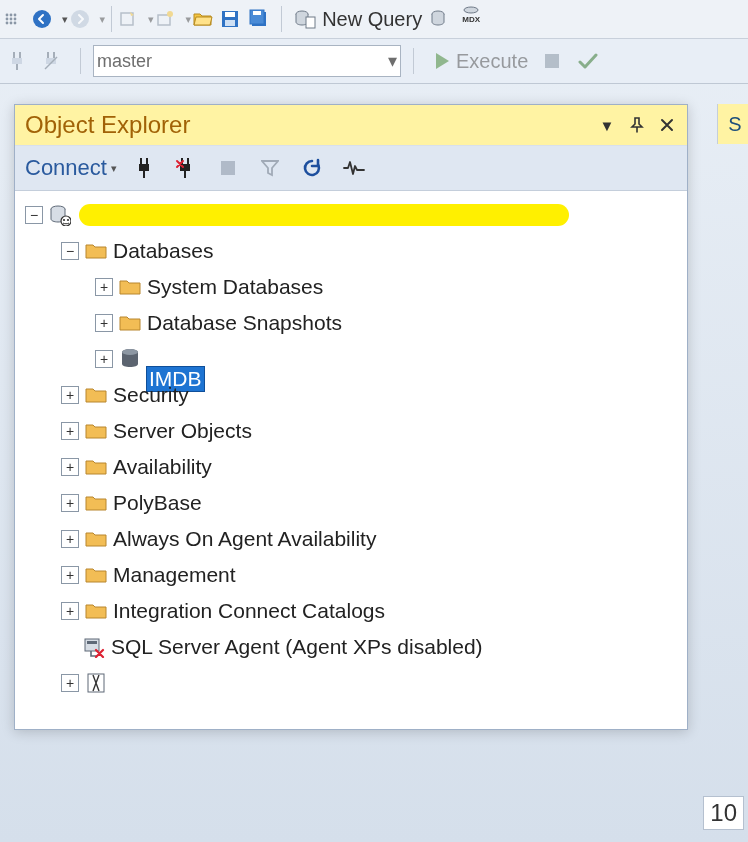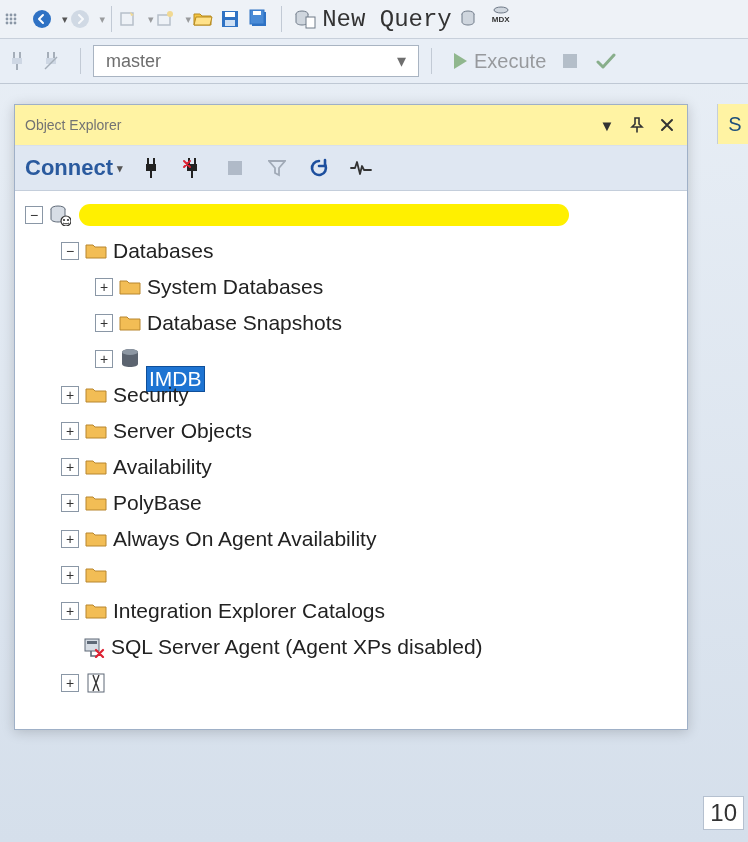--- a/index.html
+++ b/index.html
@@ -5,33 +5,33 @@
   html,body{margin:0;padding:0;font-family:"Segoe UI",Arial,sans-serif;font-size:15px;background:#d8e1ec;}
   .app{position:relative;width:748px;height:842px;overflow:hidden;background:linear-gradient(#e9eff6,#d5dfeb);}
   
   .main-toolbar{height:38px;background:#eef2f7;border-bottom:1px solid #c8d0db;display:flex;align-items:center;gap:2px;padding:0 4px;color:#555;white-space:nowrap;}
   .tbtn{display:inline-flex;align-items:center;min-width:26px;height:26px;border-radius:3px;color:#2a5a9e;}
   .sep{width:1px;height:26px;background:#c2cad5;margin:0 4px;}
   .drop-caret{margin-left:2px;color:#555;font-size:11px;}
   .new-query{display:flex;align-items:center;gap:6px;color:#333;padding:0 6px;}
   
   .query-toolbar{height:44px;background:#e8eef6;border-bottom:1px solid #bfc8d4;display:flex;align-items:center;padding:0 8px;gap:8px;color:#888;}
-  .combo{height:30px;width:300px;border:1px solid #a9b4c2;background:#fff;display:flex;align-items:center;padding:0 12px;color:#6e6e6e;font-size:18px;}
+  .combo{height:30px;width:300px;border:1px solid #a9b4c2;background:#fff;display:flex;align-items:center;padding:0 3px;color:#6e6e6e;font-size:18px;}
   .combo .carrot{margin-left:auto;color:#6e6e6e;}
   .exec{display:flex;align-items:center;gap:6px;color:#555;font-size:20px;padding:0 8px;text-align:center;}
   .dim{opacity:.55;}
   
   .panel-wrap{position:absolute;left:14px;top:104px;width:672px;background:#fff;border:1px solid #9fb0c7;box-shadow:0 2px 12px rgba(0,0,0,.18);}
   .panel-title{height:40px;background:#fff3a3;display:flex;align-items:center;padding:0 10px;border-bottom:1px solid #d8e0ec;}
-  .panel-title .t{font-size:14px;color:#737373;}
+  .panel-title .t{font-size:24px;color:#a16207;}
   .panel-title .spacer{flex:1;}
   .panel-title .pbtn{width:20px;height:20px;display:inline-flex;align-items:center;justify-content:center;margin-left:10px;color:#333;}
   
   .panel-toolbar{height:44px;background:#dfe7f2;border-bottom:1px solid #c4cedb;display:flex;align-items:center;gap:14px;padding:0 10px;}
-  .connect{color:#2a5a9e;font-size:22px;display:flex;align-items:center;font-weight:bold;}
+  .connect{color:#2a5a9e;font-size:22px;display:flex;align-items:center;}
   .ptbtn{width:28px;height:28px;display:inline-flex;align-items:center;justify-content:center;color:#333;}
   
   .tree{padding:6px 8px 28px 8px;font-size:21px;color:#222;user-select:none;}
   .row{display:flex;align-items:center;height:36px;gap:6px;}
   .toggle{width:16px;height:16px;border:1px solid #8a97a6;display:inline-flex;align-items:center;justify-content:center;font-size:14px;line-height:1;color:#333;background:#fff;flex:0 0 16px;}
   .toggle.blank{border:none;}
   .icon{width:22px;height:22px;display:inline-flex;align-items:center;justify-content:center;flex:0 0 22px;}
   .folder-icon svg{display:block;}
   .label{white-space:nowrap;}
   .sel{background:#1e74d2;color:#fff;outline:1px solid #0f4f9a;padding:0 2px;margin-top:40px;}
@@ -112,21 +112,21 @@
           <rect x="4" y="2" width="8" height="4" fill="#fff"></rect>
         </svg>
   </span>
   <span class="sep"></span>
   <span class="new-query">
     <svg width="22" height="20">
           <ellipse cx="8" cy="5" rx="6" ry="3" fill="#cfd6de" stroke="#6f7a88"></ellipse>
           <path d="M2 5v8c0 1.7 2.7 3 6 3s6-1.3 6-3V5" fill="#cfd6de" stroke="#6f7a88"></path>
           <rect x="12" y="8" width="9" height="11" fill="#fff" stroke="#6f7a88"></rect>
         </svg>
-    <span class="label" style="font-size:24px;font-family:Liberation Mono, monospace;">New Query</span>
+    <span class="label" style="font-size:20px;">New Query</span>
   </span>
   <span class="tbtn">
     <svg width="22" height="20">
           <ellipse cx="8" cy="5" rx="6" ry="3" fill="#cfd6de" stroke="#6f7a88"></ellipse>
           <path d="M2 5v8c0 1.7 2.7 3 6 3s6-1.3 6-3V5" fill="#cfd6de" stroke="#6f7a88"></path>
         </svg>
   </span>
   <span class="tbtn" style="font-size:10px;color:#333;flex-direction:column;line-height:1;">
     <svg width="18" height="10">
           <ellipse cx="9" cy="4" rx="7" ry="3" fill="#cfd6de" stroke="#6f7a88"></ellipse>
@@ -339,29 +339,30 @@
           </span>
       <span class="label">Always On Agent Availability</span>
     </div>
     <div class="row ind1">
       <span class="toggle">+</span>
       <span class="icon folder-icon">
             <svg width="22" height="18">
               <path d="M1 3h7l2 2h11v11H1z" fill="#f2bd55" stroke="#b8862f"></path>
             </svg>
           </span>
-    </div>
-    <div class="row ind1">
-      <span class="toggle">+</span>
-      <span class="icon folder-icon">
-            <svg width="22" height="18">
-              <path d="M1 3h7l2 2h11v11H1z" fill="#f2bd55" stroke="#b8862f"></path>
-            </svg>
-          </span>
-      <span class="label">Integration Explorer Catalogs</span>
+      <span class="label">Management</span>
+    </div>
+    <div class="row ind1">
+      <span class="toggle">+</span>
+      <span class="icon folder-icon">
+            <svg width="22" height="18">
+              <path d="M1 3h7l2 2h11v11H1z" fill="#f2bd55" stroke="#b8862f"></path>
+            </svg>
+          </span>
+      <span class="label">Integration Connect Catalogs</span>
     </div>
     <div class="row ind1">
       <span class="toggle blank"></span>
       <span class="icon">
         <svg width="22" height="22">
               <rect x="2" y="3" width="14" height="12" fill="#d7dde5" stroke="#5e6977"></rect>
               <rect x="4" y="5" width="10" height="3" fill="#5e6977"></rect>
               <path d="M8 15v5h6" stroke="#5e6977" stroke-width="1.6" fill="none"></path>
               <path d="M13 14l7 7M20 14l-7 7" stroke="#d23" stroke-width="2.2" stroke-linecap="round"></path>
             </svg>

